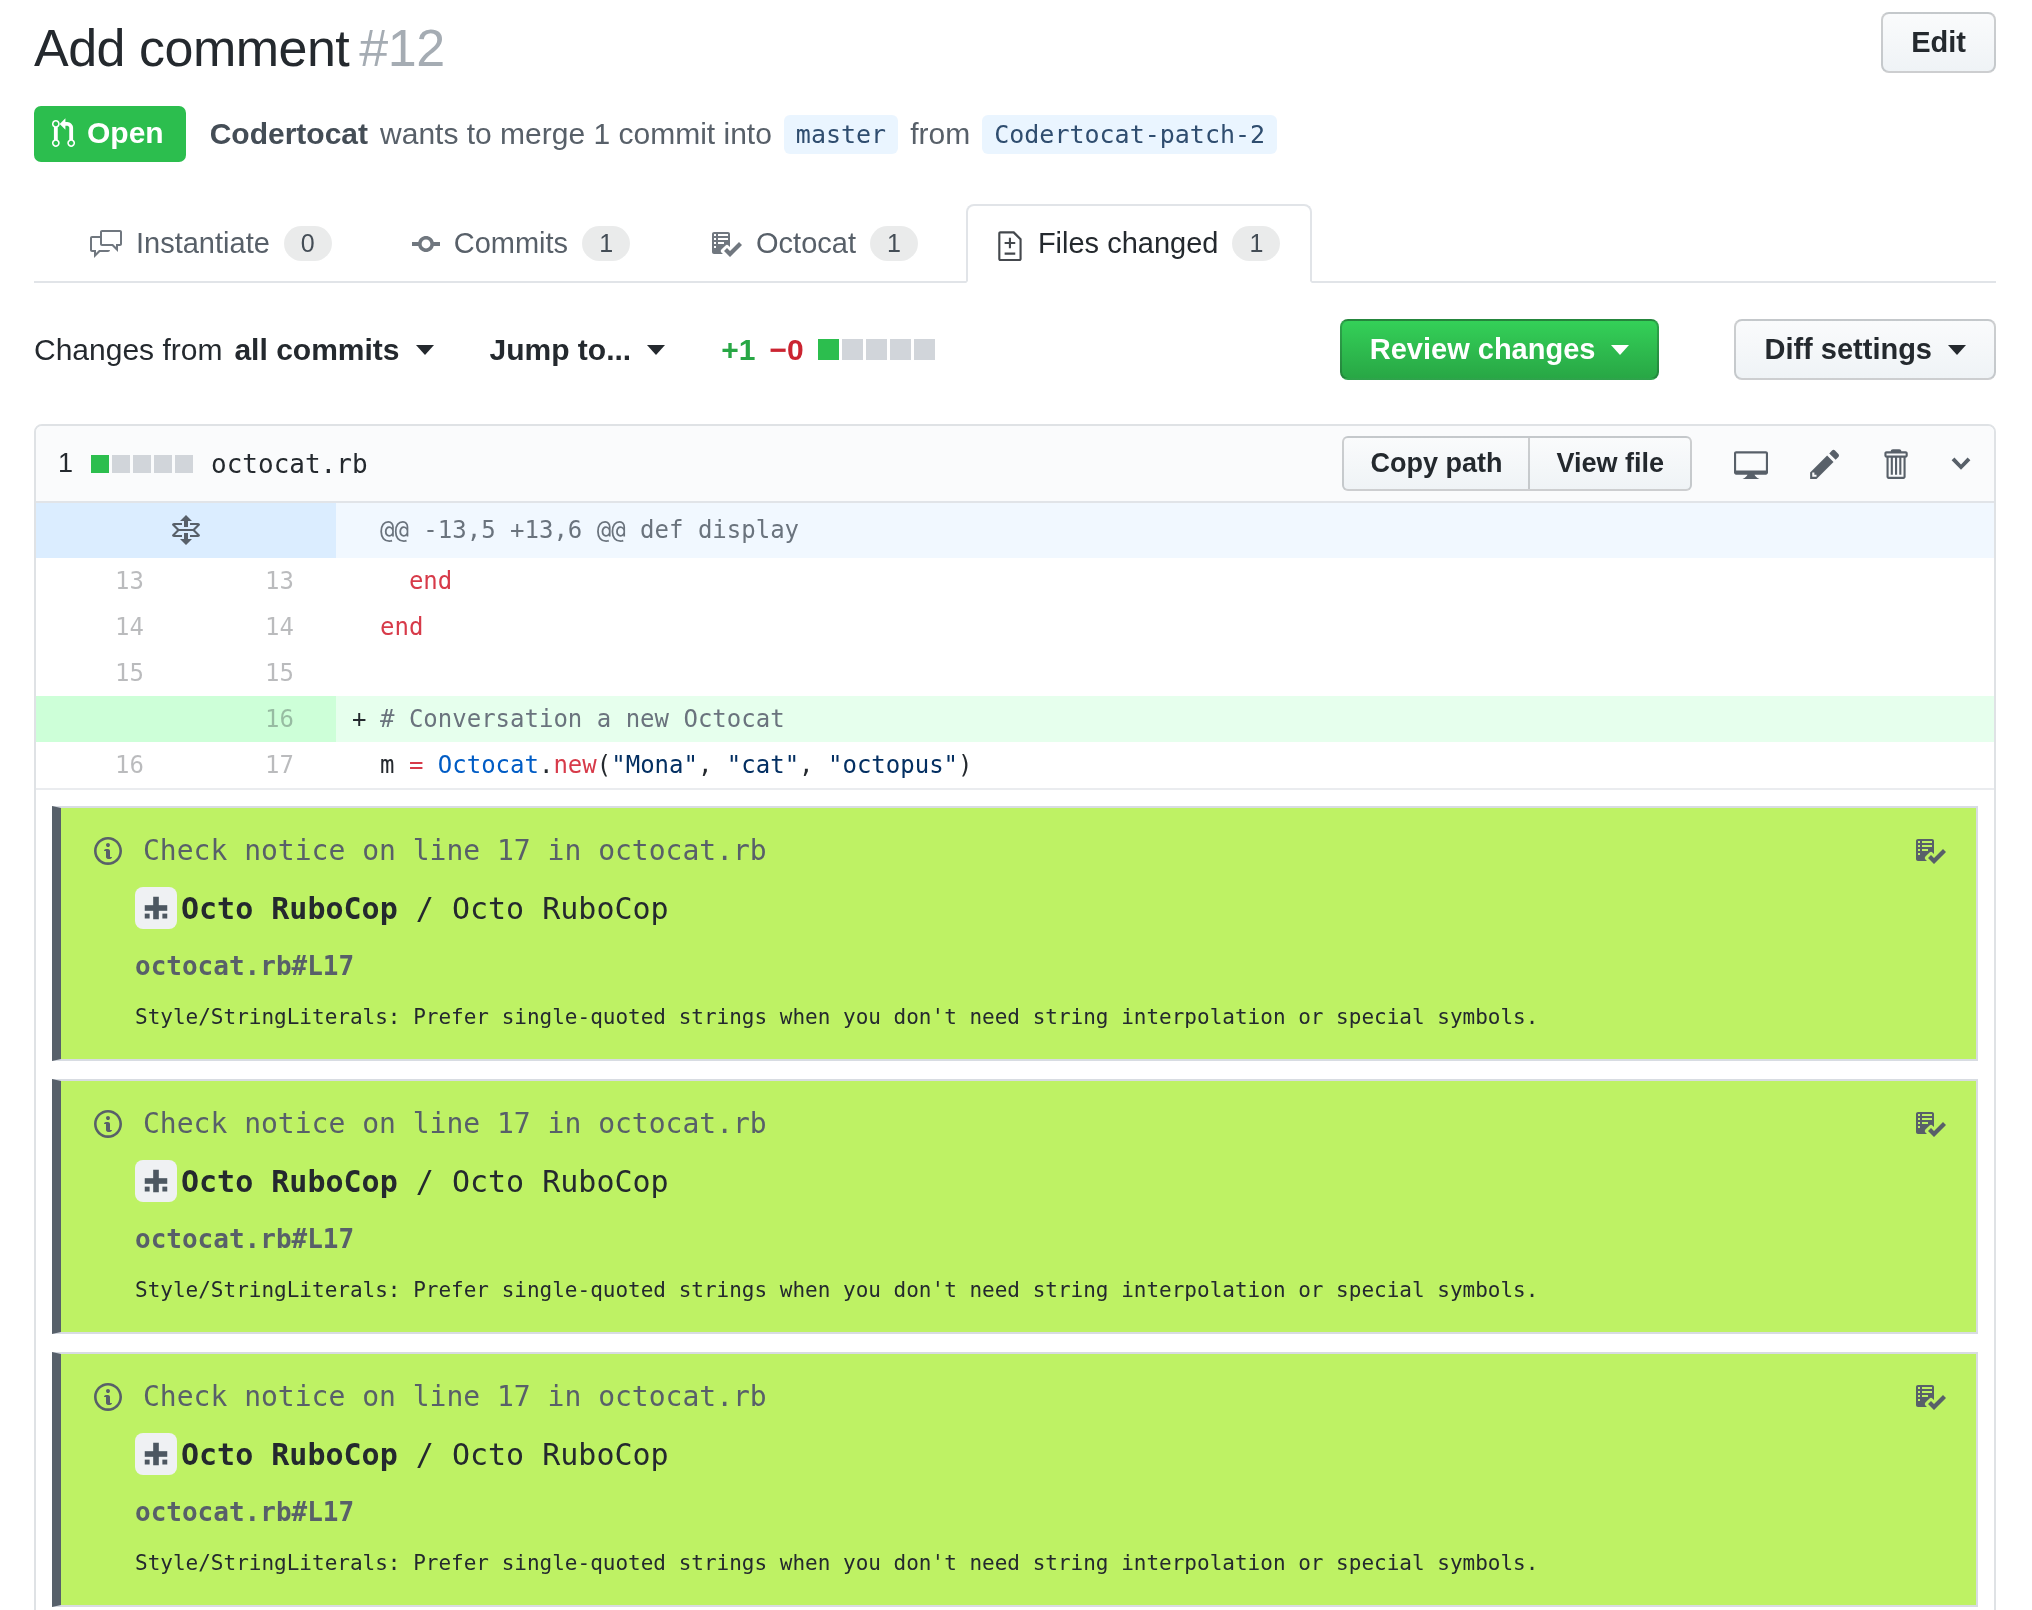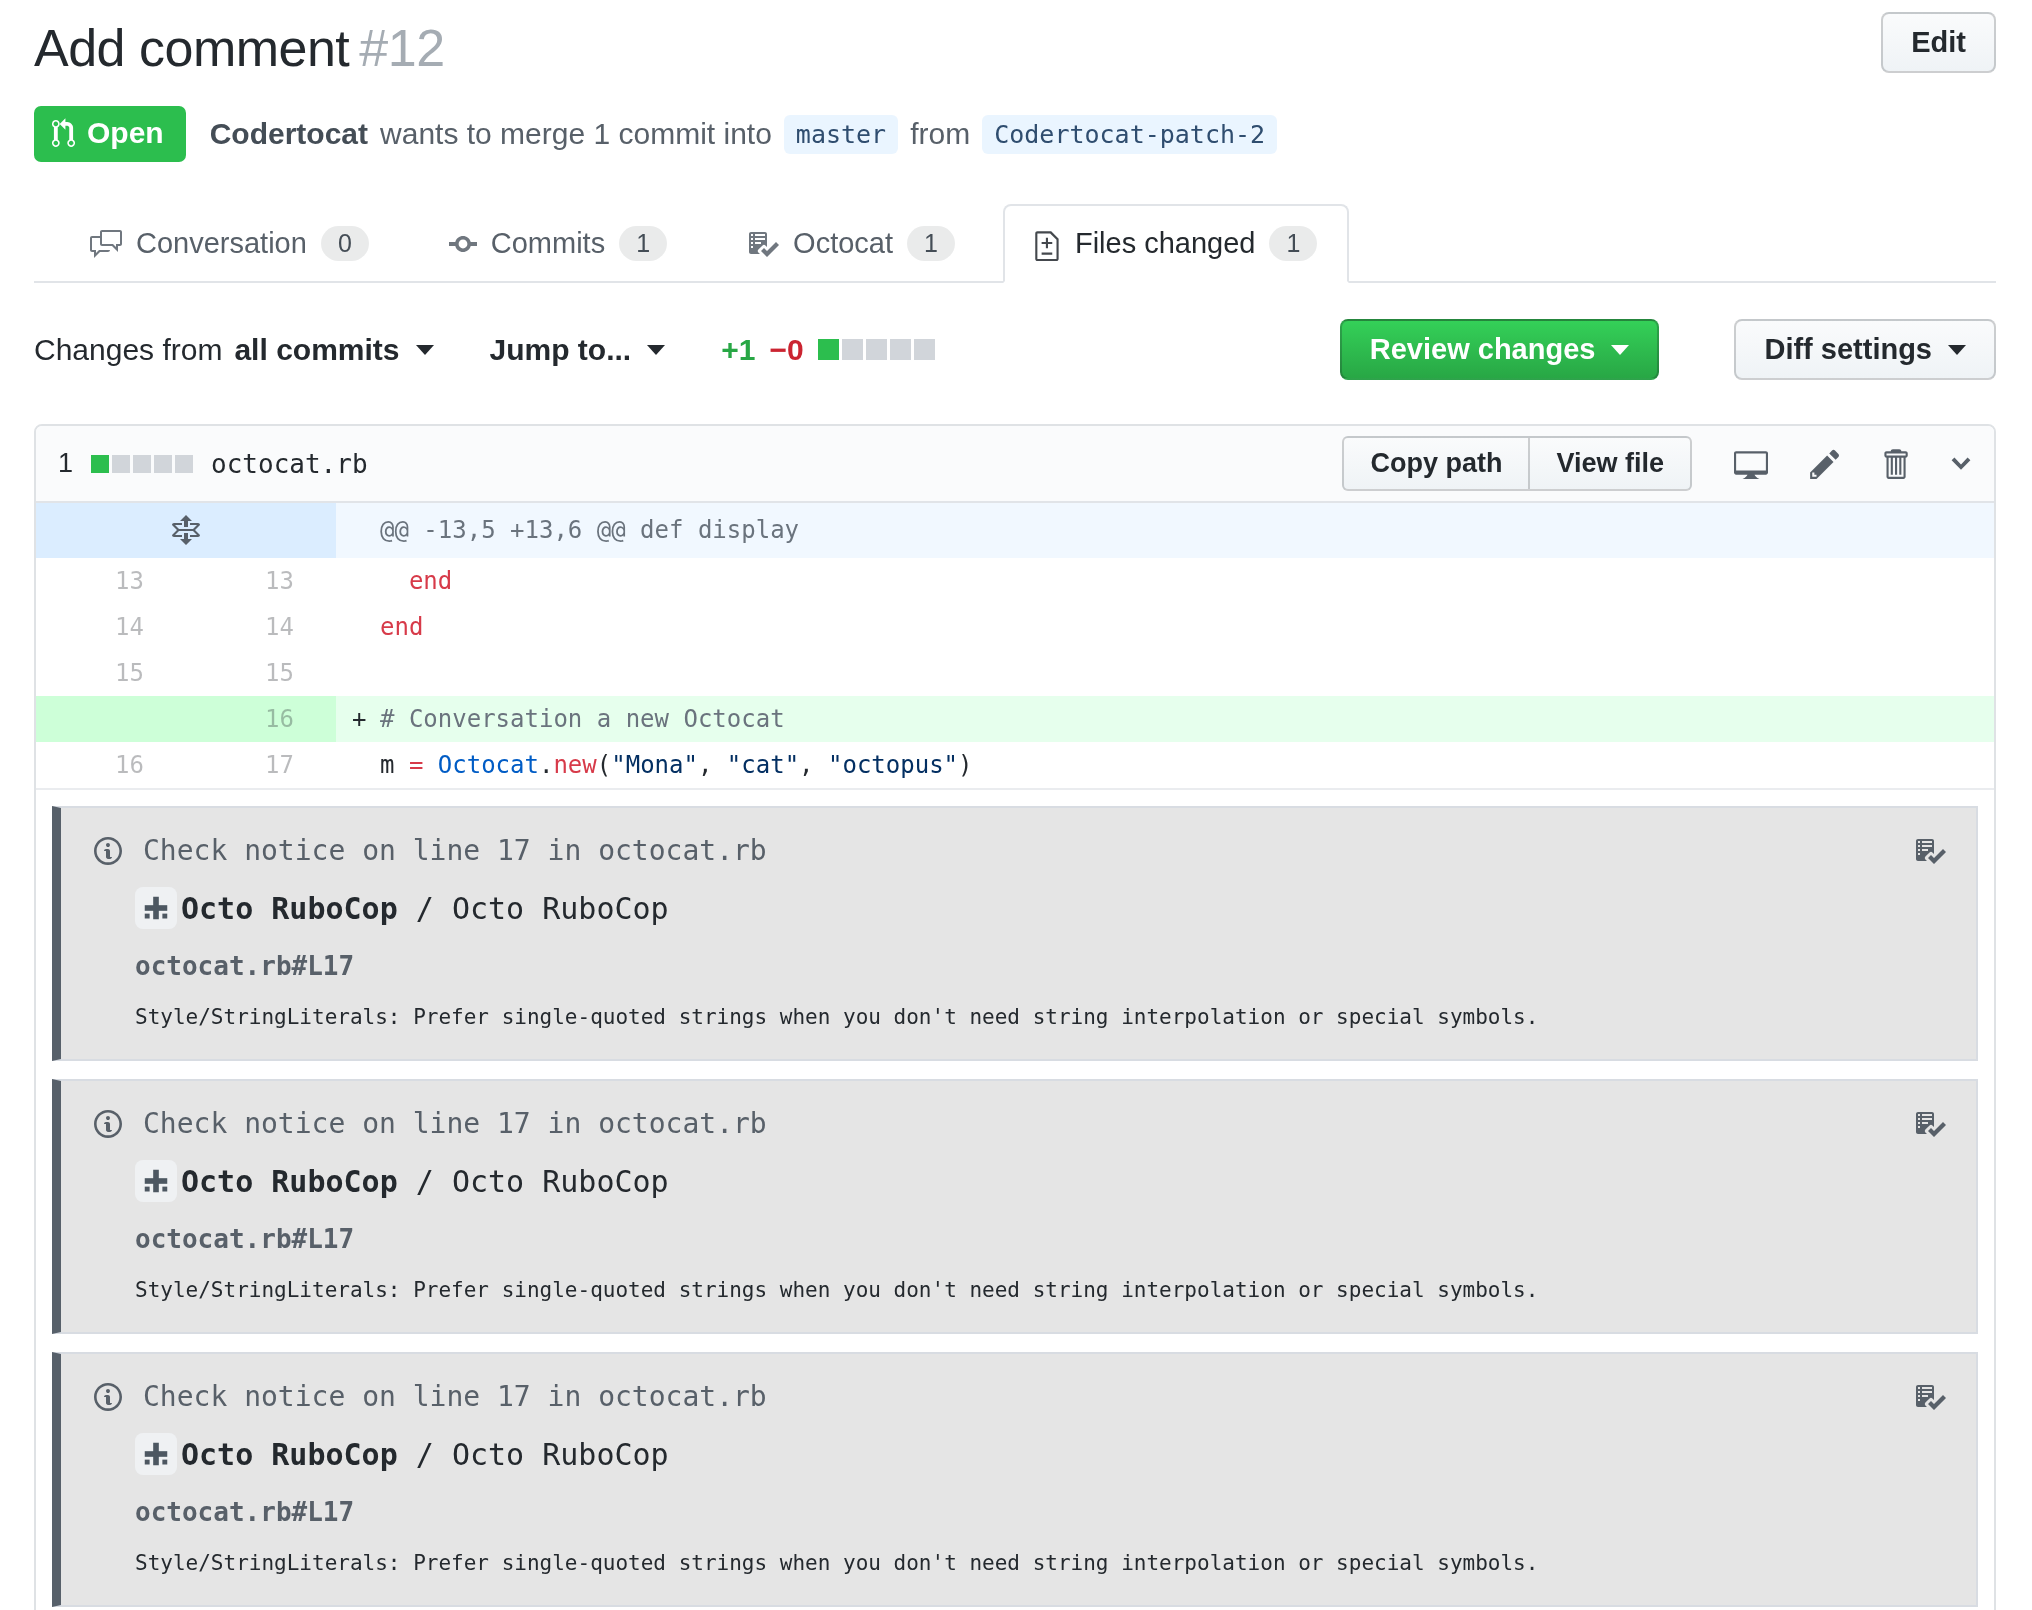--- a/index.html
+++ b/index.html
@@ -119,21 +119,21 @@
   .tok-constant { color:#005cc5; }
   .tok-comment { color:#6a737d; }
 
   
   .notices {
     padding:16px 16px; display:flex; flex-direction:column; gap:18px;
     border-top:2px solid #eaecef; border-bottom:2px solid #eaecef;
   }
   .notice {
     border:2px solid #d8dce2; border-left:9px solid #57606a;
-    padding:26px 30px 30px 32px; background:#e5e5e5;
+    padding:26px 30px 30px 32px; background:#bef264;
   }
   .notice-head { display:flex; align-items:center; gap:20px; color:#586069; font-size:28px; }
   .notice-head .spacer { flex:1; }
   .notice-title-row { margin-top:20px; margin-left:42px; display:flex; align-items:center; gap:4px; font-size:30px; color:#24292e; }
   .tool-name { font-weight:700; cursor:pointer; }
   .avatar {
     width:42px; height:42px; border-radius:8px; background:#eff1f3;
     display:flex; align-items:center; justify-content:center;
   }
   .notice-loc {
@@ -171,21 +171,21 @@
       <span>from</span>
       <span class="branch-label">Codertocat-patch-2</span>
     </span>
   </div>
 
   <nav class="tabnav">
     <div class="tab">
       <svg class="octicon" viewBox="0 0 16 16" width="32" height="32">
           <path d="M15 1H6c-.55 0-1 .45-1 1v2H1c-.55 0-1 .45-1 1v6c0 .55.45 1 1 1h1v3l3-3h4c.55 0 1-.45 1-1V9h1l3 3V9h1c.55 0 1-.45 1-1V2c0-.55-.45-1-1-1zm-5 10H4.5L3 12.5V11H1V5h4v3c0 .55.45 1 1 1h4v2zm5-3h-2v1.5L11.5 8H6V2h9v6z"></path>
         </svg>
-      <span>Conversation</span>
+      <span>Instantiate</span>
       <span class="tab-count">0</span>
     </div>
     <div class="tab">
       <svg class="octicon" viewBox="0 0 14 16" width="28" height="32">
           <path d="M10.86 7c-.45-1.72-2-3-3.86-3-1.86 0-3.41 1.28-3.86 3H0v2h3.14c.45 1.72 2 3 3.86 3 1.86 0 3.41-1.28 3.86-3H14V7h-3.14zM7 10.2c-1.22 0-2.2-.98-2.2-2.2 0-1.22.98-2.2 2.2-2.2 1.22 0 2.2.98 2.2 2.2 0 1.22-.98 2.2-2.2 2.2z"></path>
         </svg>
       <span>Commits</span>
       <span class="tab-count">1</span>
     </div>
     <div class="tab">

